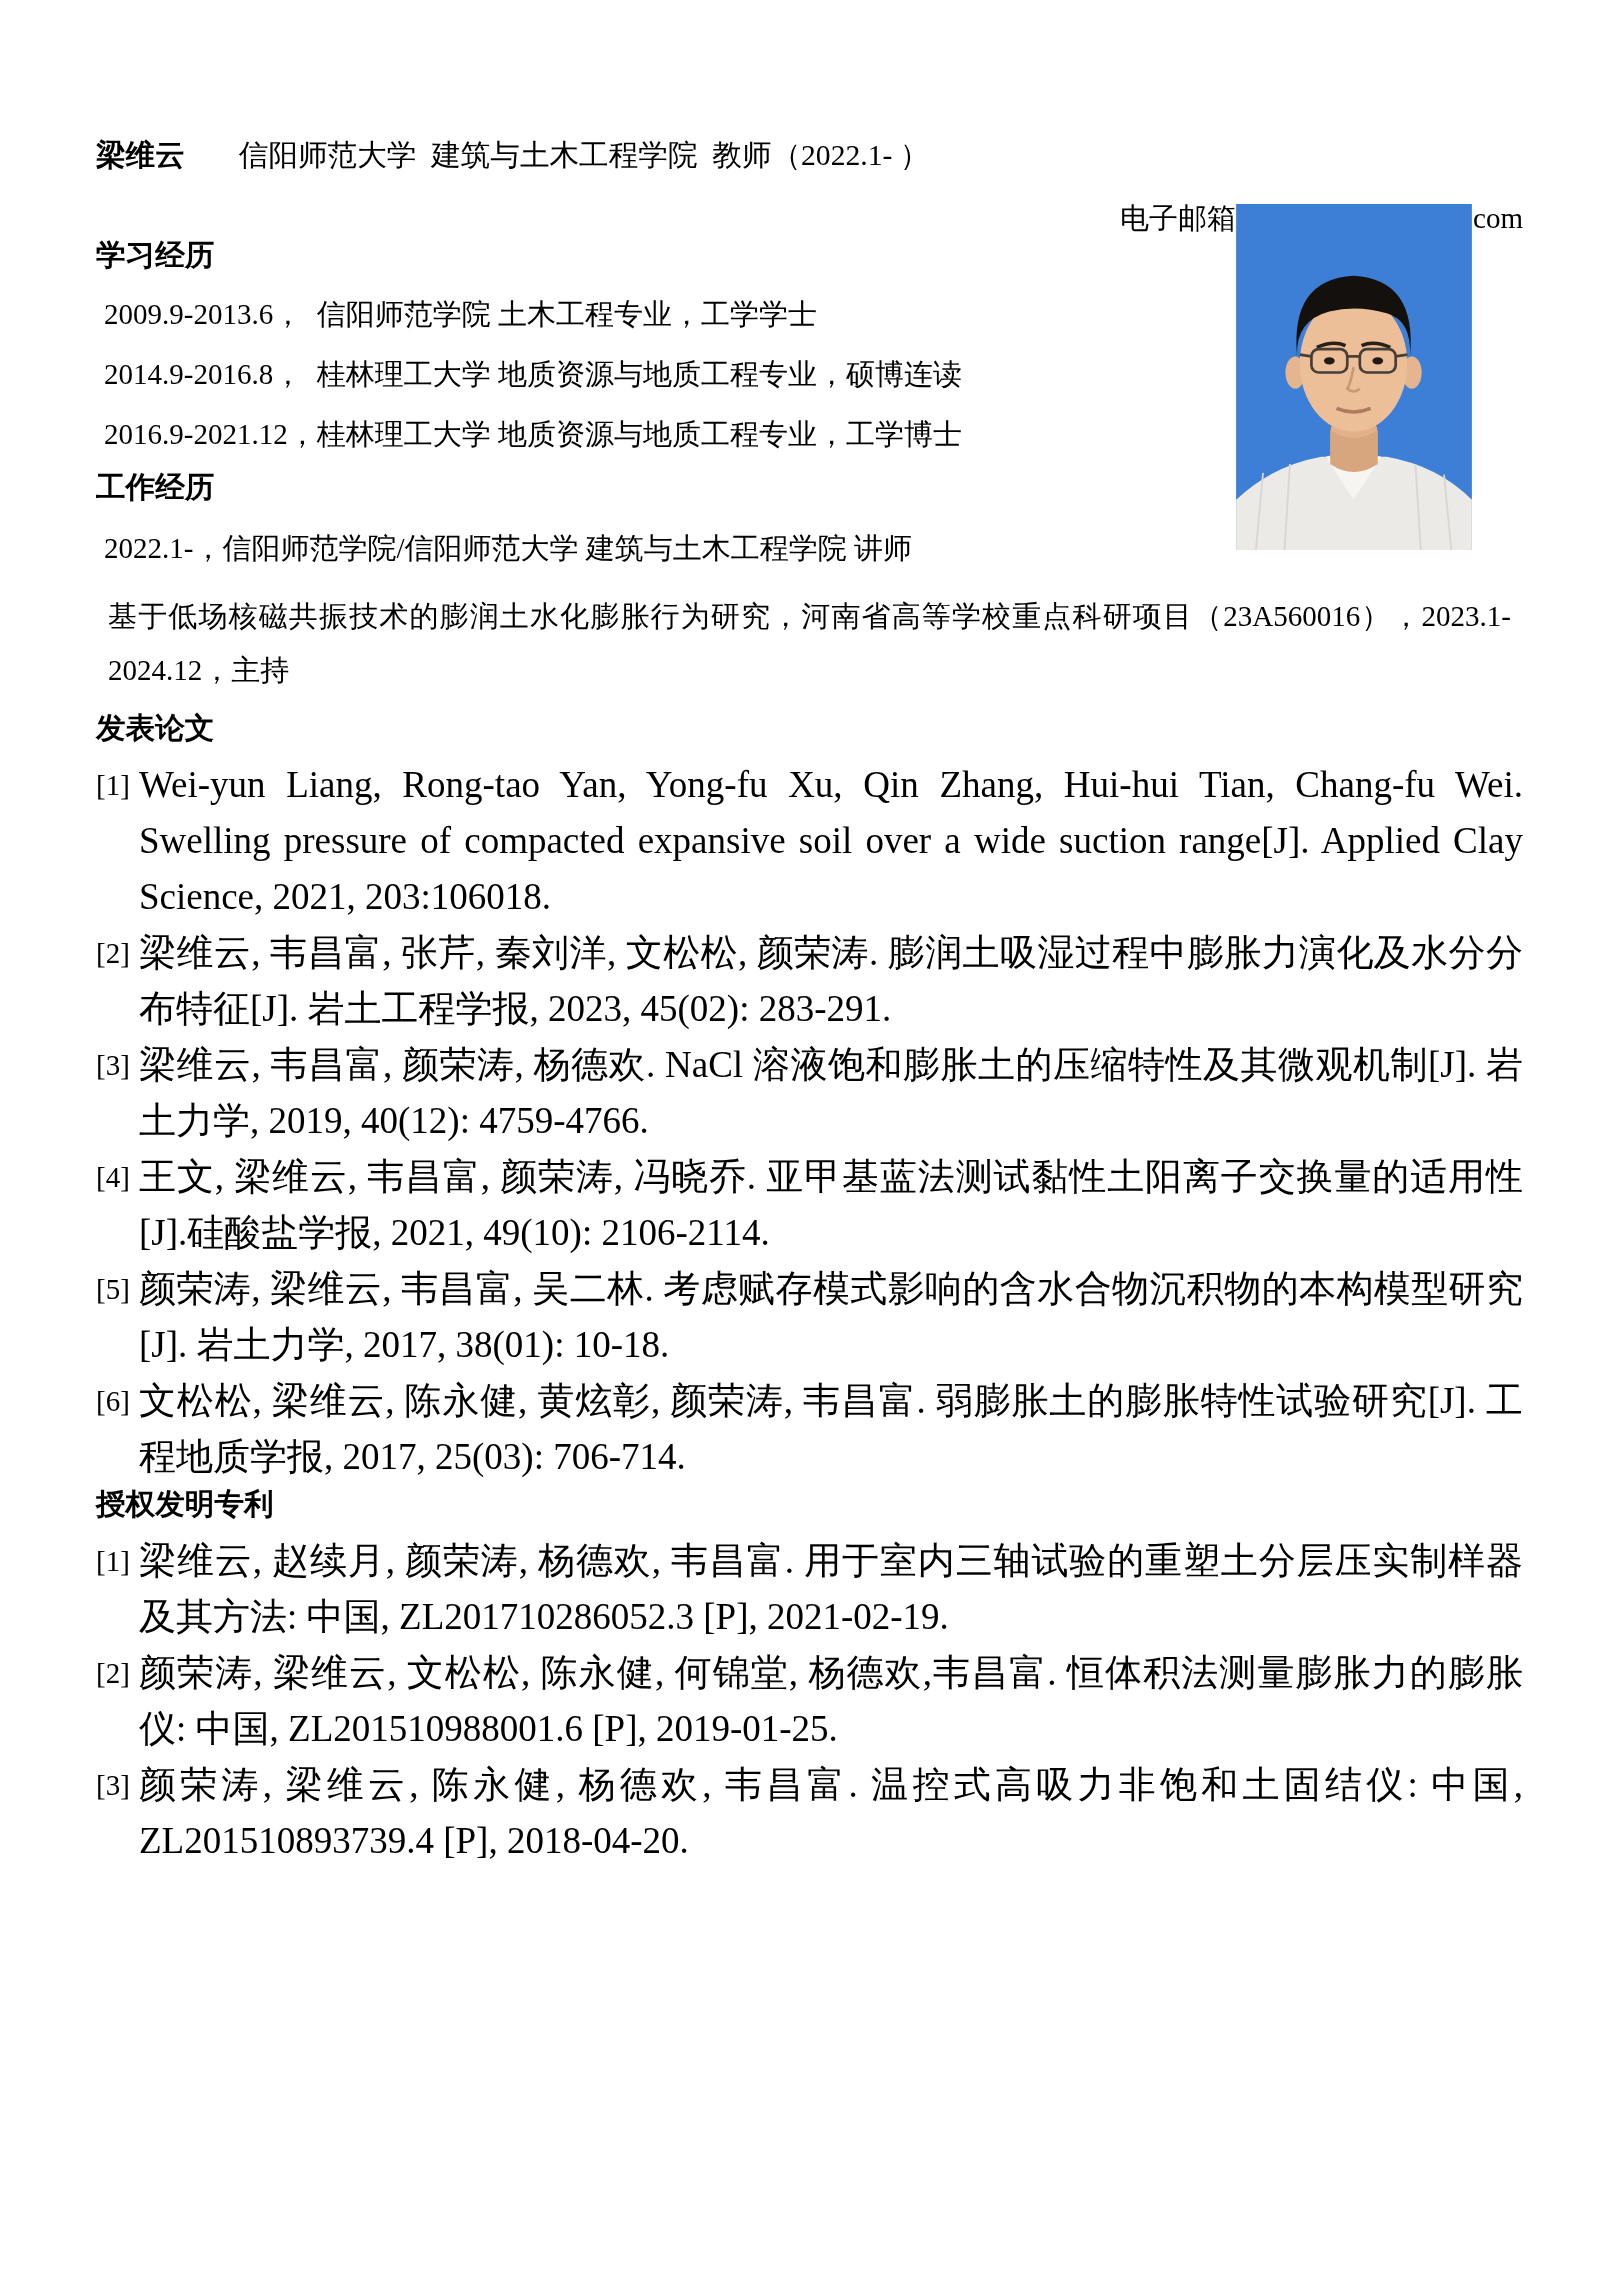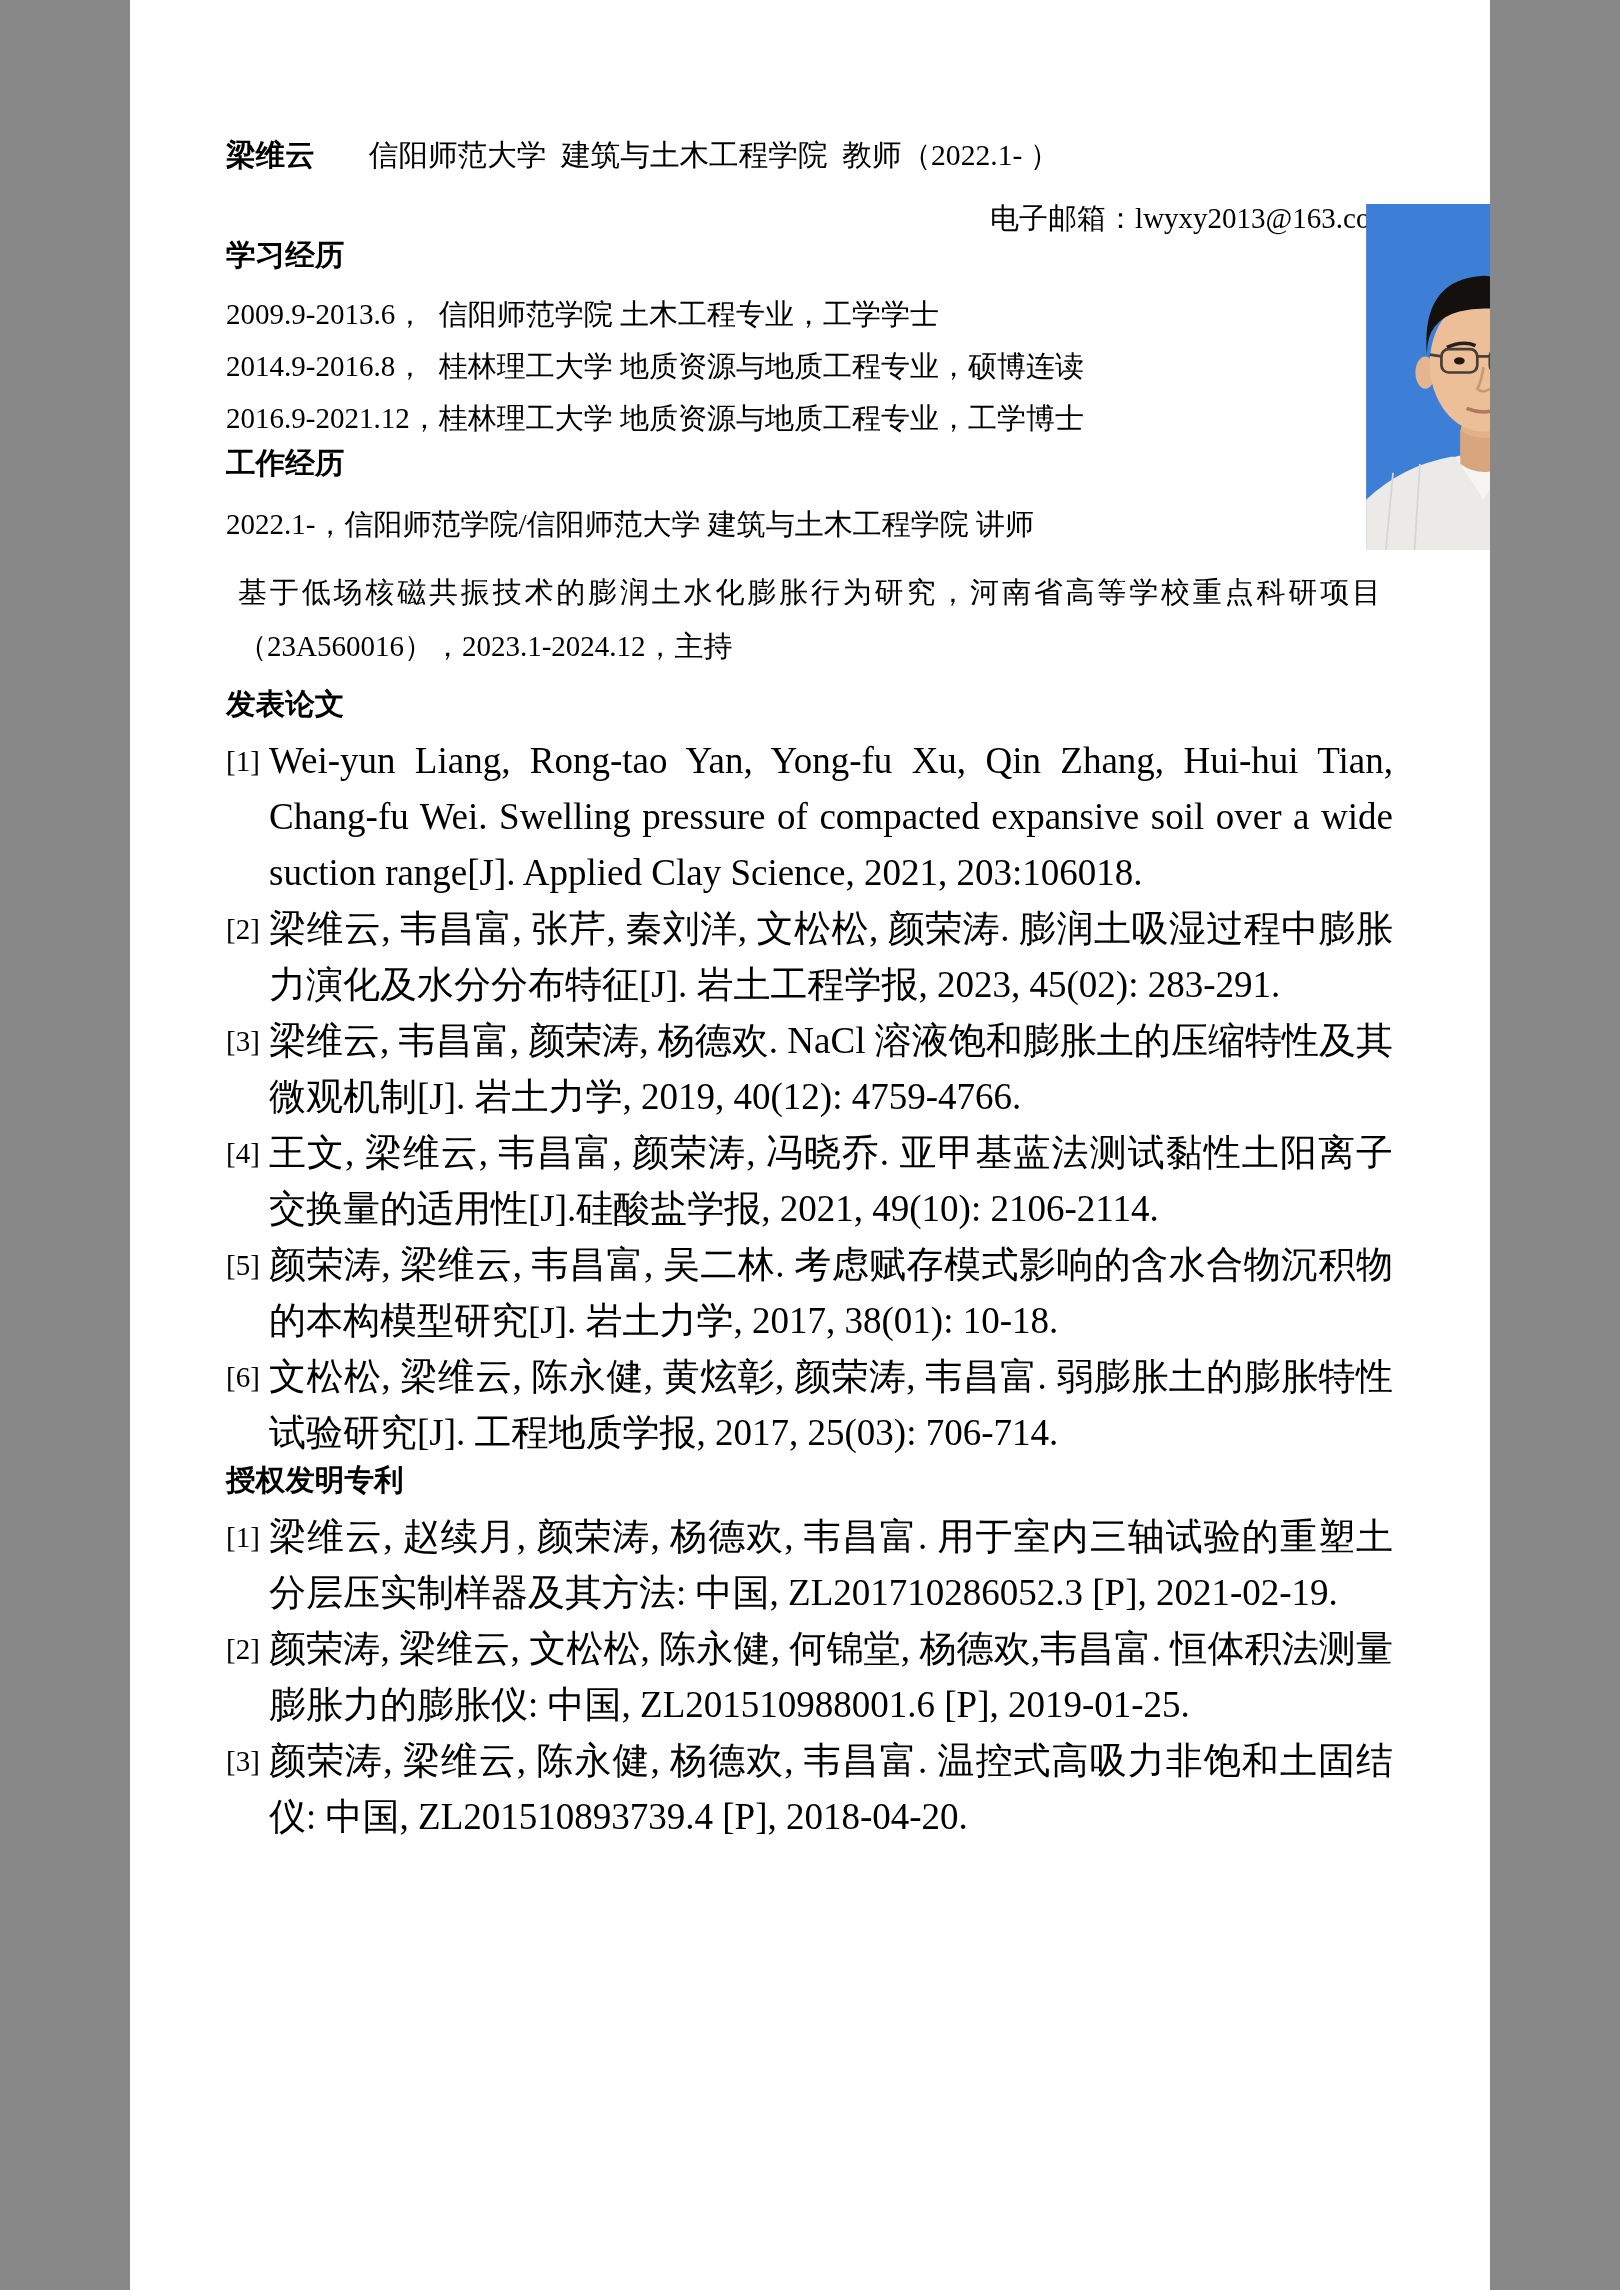--- a/index.html
+++ b/index.html
@@ -2,21 +2,21 @@
 <html style="font-size:14.3px"><head>
 <meta charset="utf-8">
 <style>
   html, body {
     margin: 0;
     padding: 0;
     background: #888;
   }
   .page {
     position: relative;
-    width: 1360px;
+    width: 1620px;
     height: 2291px;
     margin: 0 auto;
     background: #ffffff;
     font-family: "Liberation Serif", "DejaVu Serif", serif;
     color: #000000;
     box-sizing: border-box;
     padding: 137px 97px 0 96px;
     overflow: hidden;
   }
   .header-line {
@@ -41,21 +41,21 @@
     margin: 0;
     line-height: 39px;
   }
   .t-education { margin-top: 38px; }
   .t-work      { margin-top: 77px; }
   .t-projects  { margin-top: 75px; }
   .t-pubs      { margin-top: 66px; }
   .t-patents   { margin-top: 66px; }
   p.body-line {
     font-size: 29px;
-    margin: 0;
+    margin: 8px;
     line-height: 52px;
     white-space: pre-wrap;
   }
   .edu-block { margin-top: 12.5px; }
   .work-block { margin-top: 15px; }
   .proj-block { margin-top: 15px; }
   p.para {
     font-size: 29px;
     margin: 12px;
     line-height: 54px;

